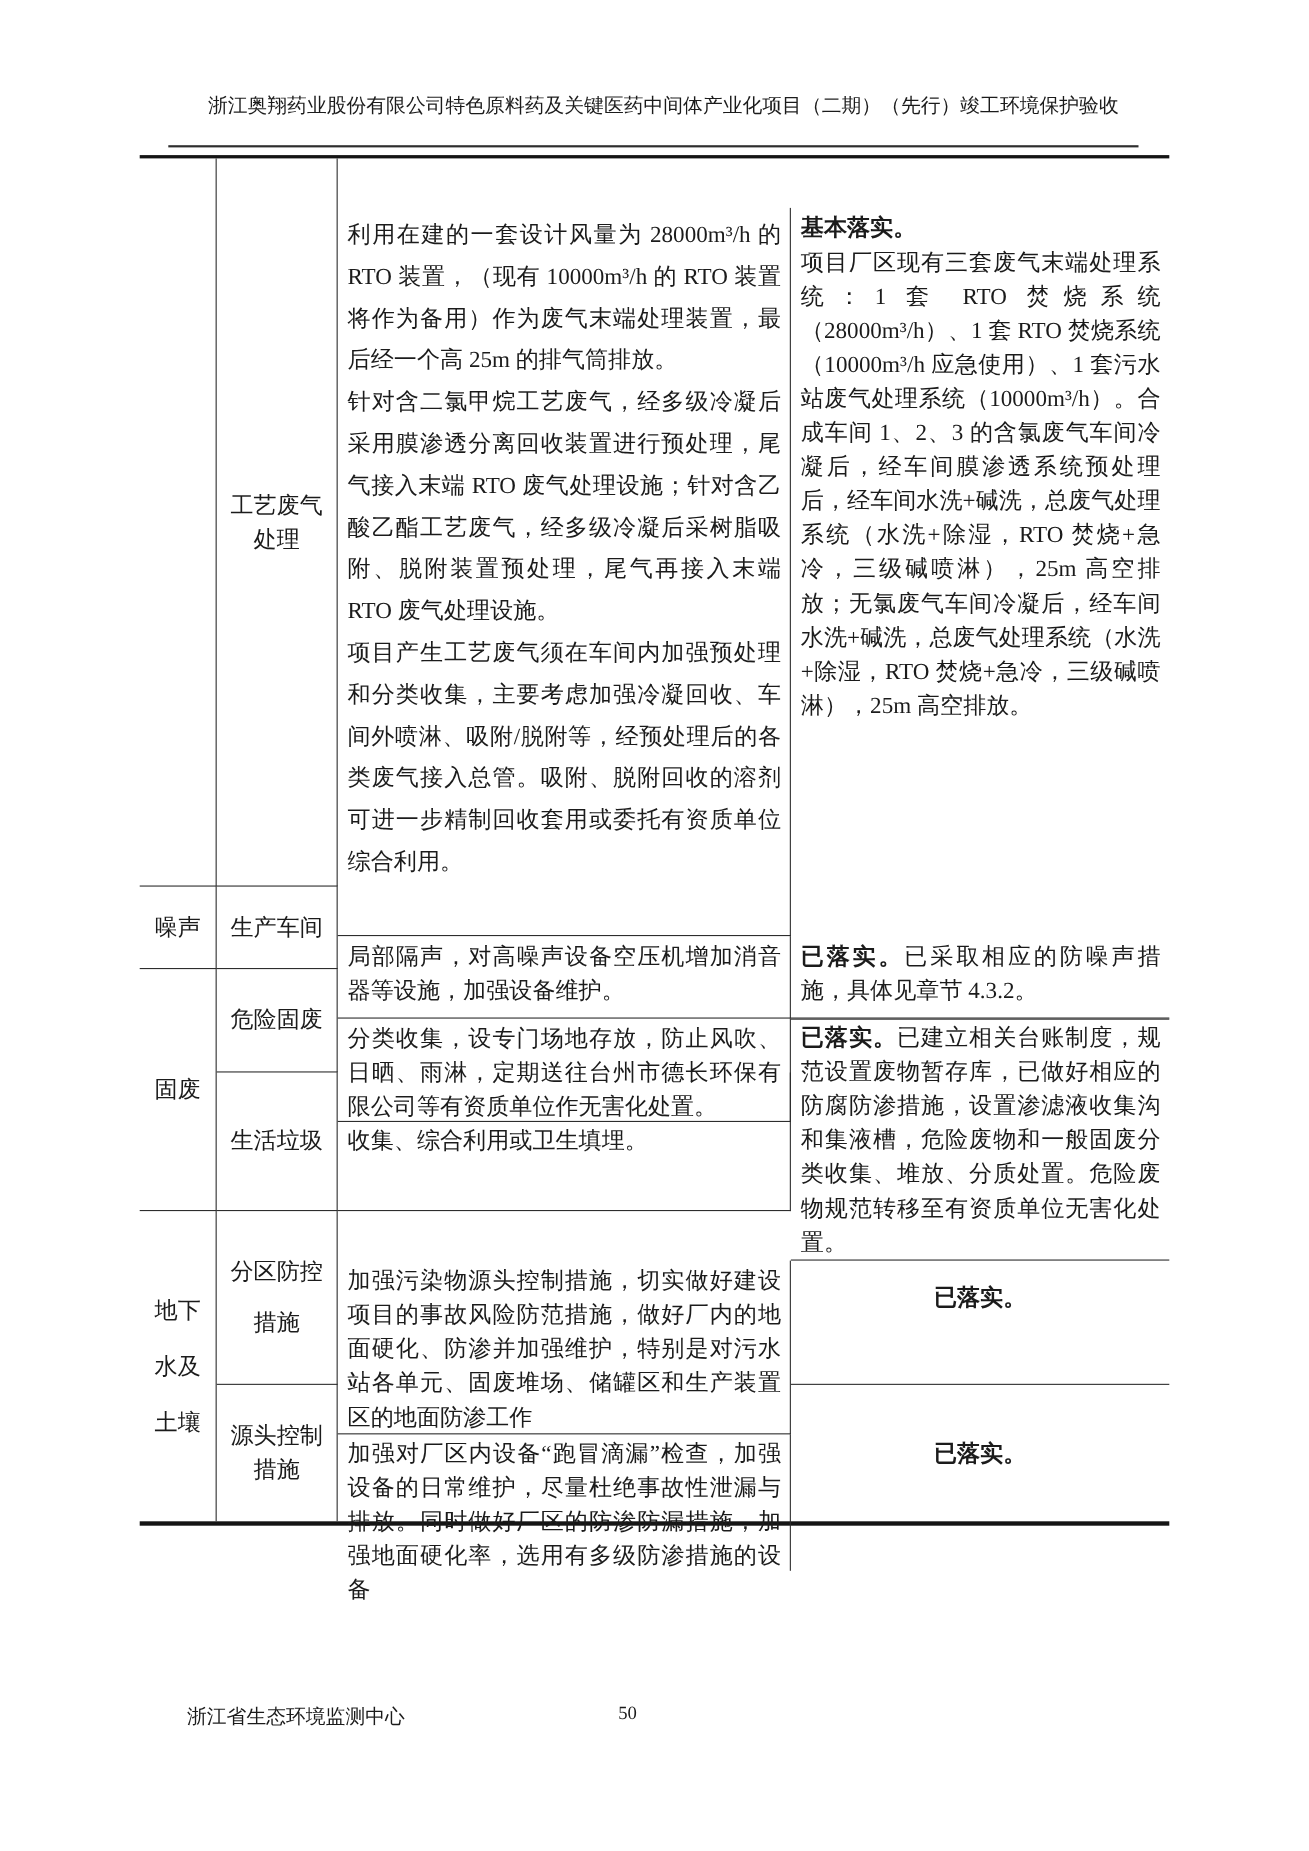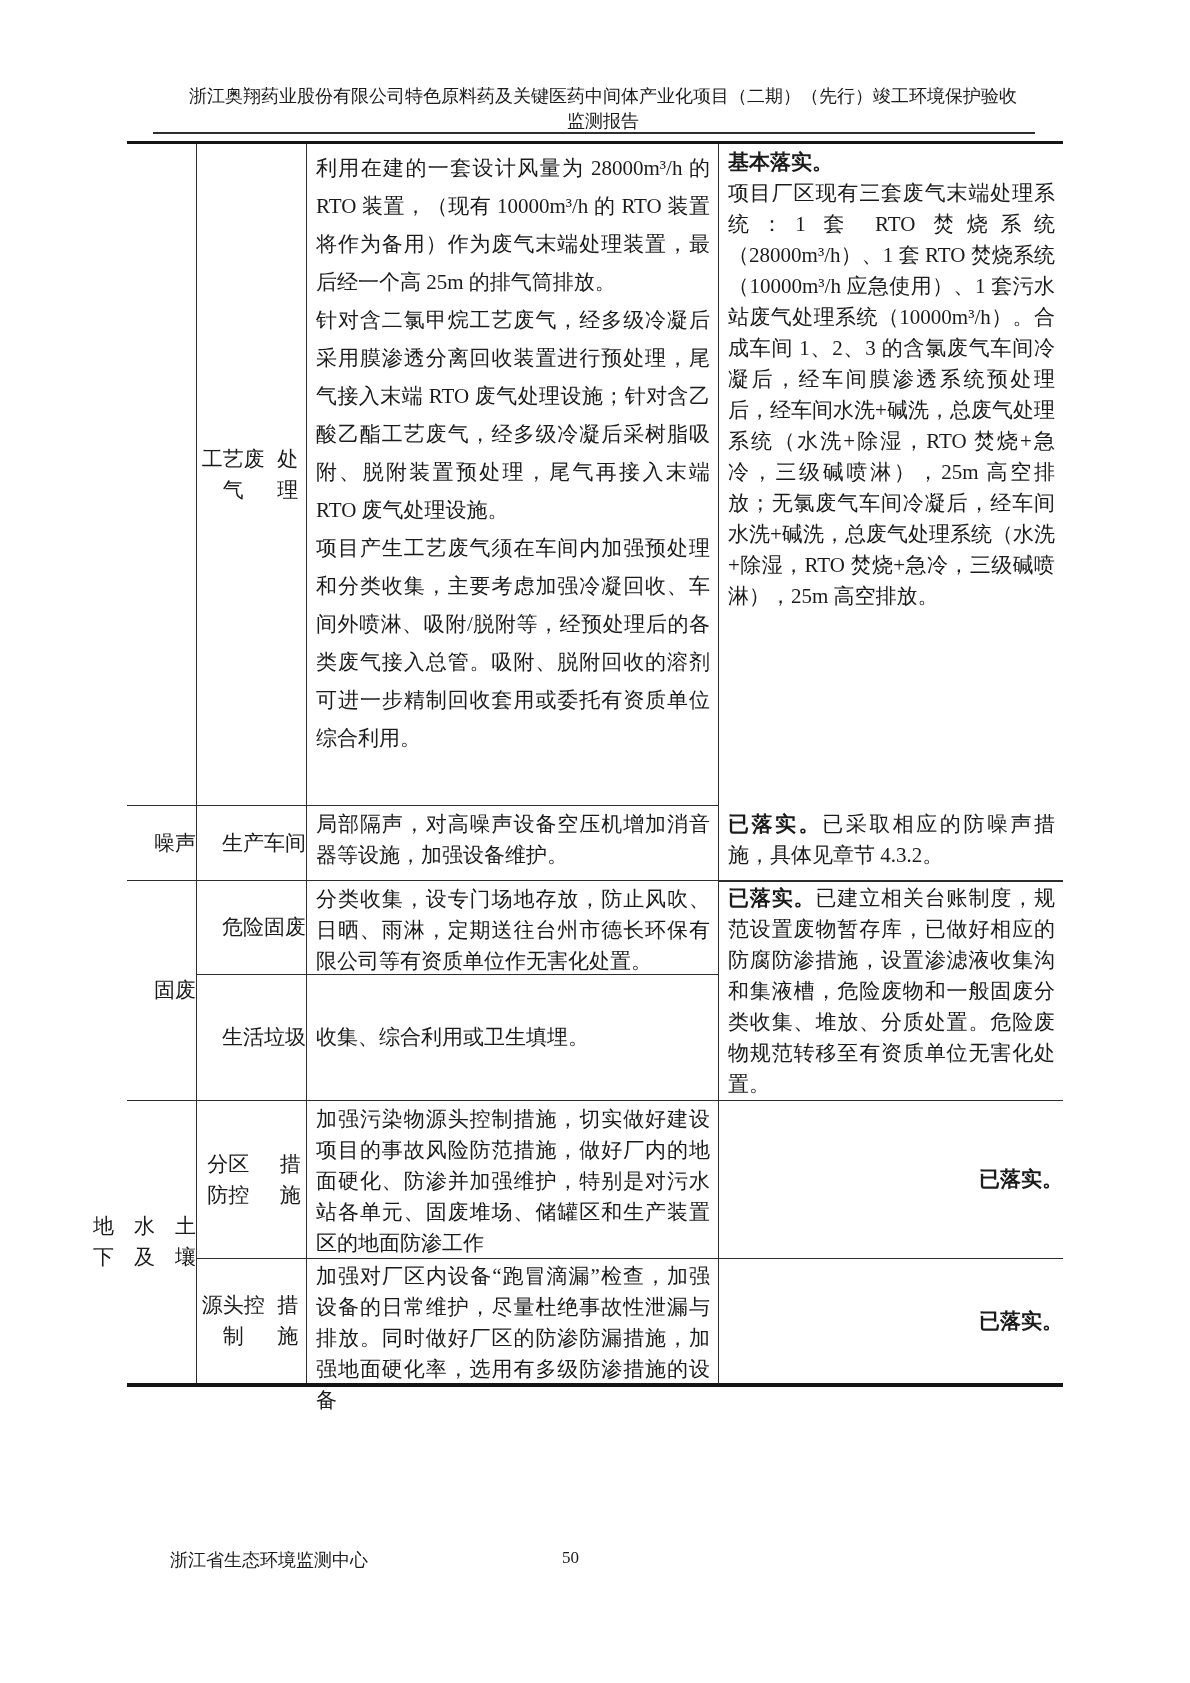--- a/index.html
+++ b/index.html
@@ -23,38 +23,37 @@
   }
   .tbl{
     position:absolute;left:127px;top:141px;width:936px;height:1239px;
     border-top:3px solid #151515;
     border-bottom:4px solid #151515;
     box-sizing:content-box;
   }
   .cell{position:absolute;box-sizing:border-box;font-size:21px;}
   .b-r{border-right:1px solid #2d2d2d;text-align:right;}
   .b-b{border-bottom:1px solid #2d2d2d;}
-  .cc{display:flex;flex-direction:row;align-items:center;justify-content:flex-end;text-align:center;line-height:31px;}
+  .cc{display:flex;flex-direction:column;align-items:center;justify-content:center;text-align:center;line-height:31px;}
   .vc{display:flex;align-items:center;}
-  .txt{line-height:31px;text-align:justify;padding:3px 8px 0 9px;}
+  .txt{line-height:31px;text-align:justify;padding:3px 8px 0 9px;margin-top:45px;}
   .txt p{margin:0;}
   .lh38{line-height:38px;padding-top:5px;}
   .bold{font-weight:700;}
   .status-inline b{font-weight:700;}
   .ftr-org{position:absolute;left:170px;top:1548px;font-size:18px;}
   .ftr-page{position:absolute;left:562px;top:1548px;font-size:17px;}
 </style>
 </head>
 <body>
 
 <div class="page">
 
   <div class="hdr">
     <div>浙江奥翔药业股份有限公司特色原料药及关键医药中间体产业化项目（二期）（先行）竣工环境保护验收</div>
-    <div>监测报告</div>
   </div>
   <div class="hdr-rule"></div>
 
   <div class="tbl">
 
     <div class="cell b-r b-b" style="left:0;top:0;width:70px;height:662px;"></div>
     <div class="cell b-r b-b cc" style="left:70px;top:0;width:110px;height:662px;">
       <div>工艺废气</div>
       <div>处理</div>
     </div>

